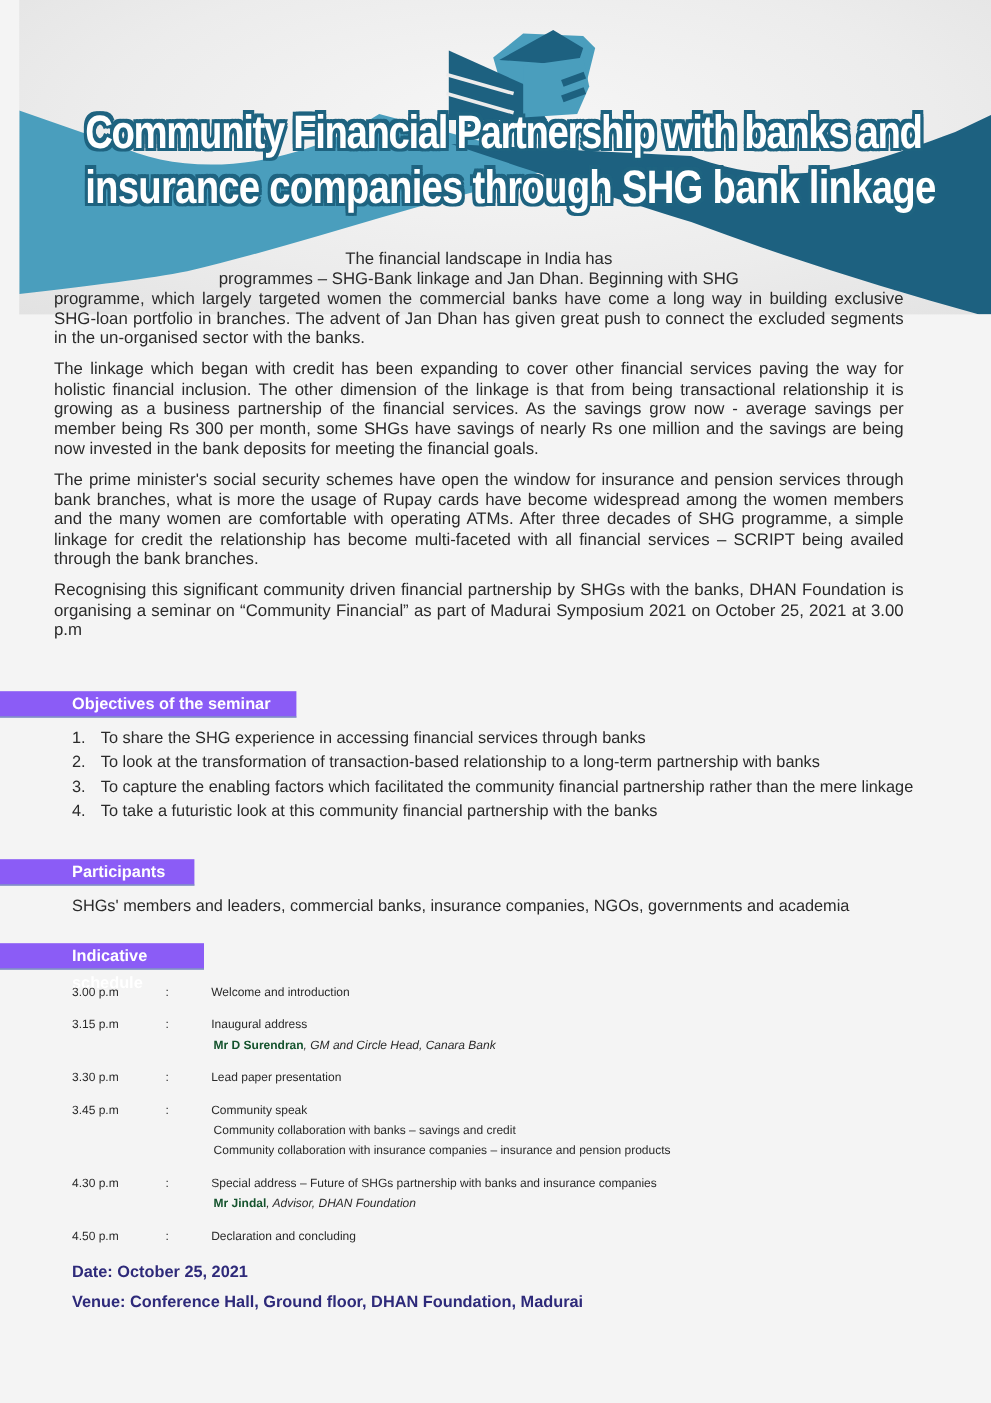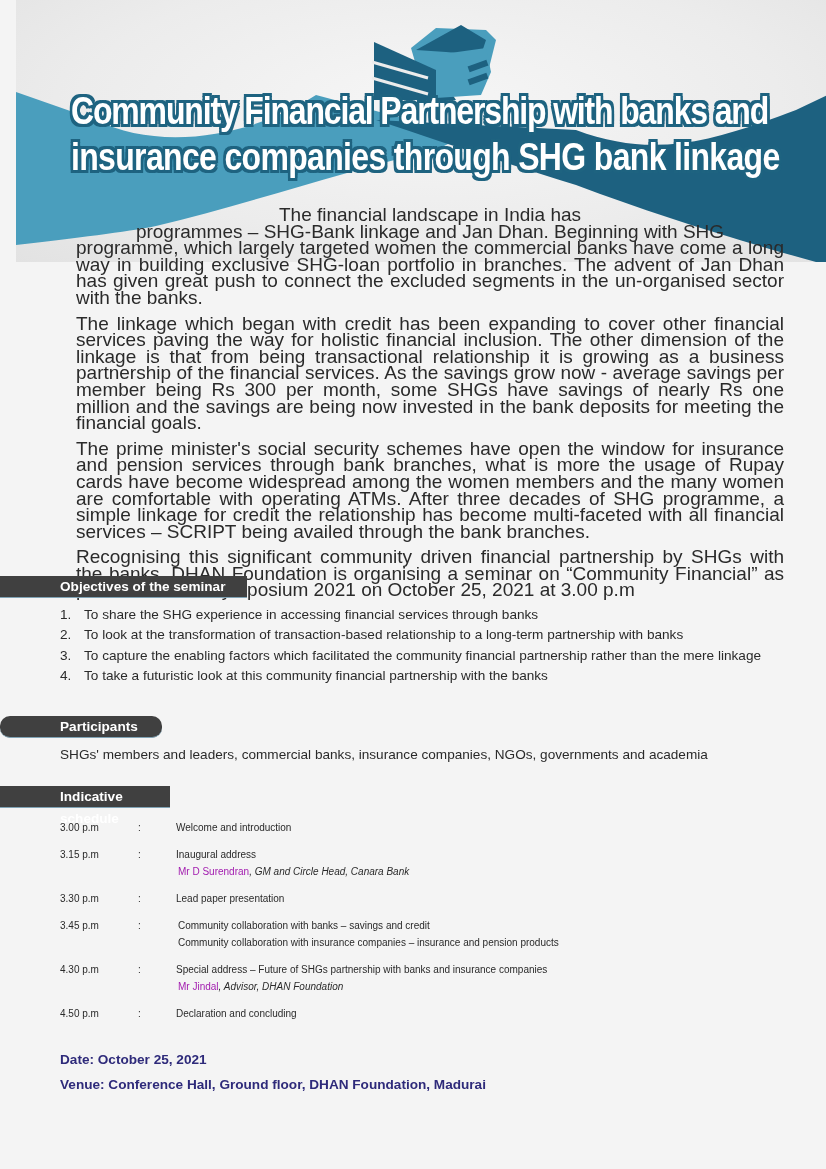--- a/index.html
+++ b/index.html
@@ -28,42 +28,42 @@
       letter-spacing:-1.4px;
       transform:scaleX(0.82);
       transform-origin:left center;
       white-space:nowrap;
       text-shadow:
         -3px -3px 0 #1e6380, 3px -3px 0 #1e6380, -3px 3px 0 #1e6380, 3px 3px 0 #1e6380,
         0 -3px 0 #1e6380, 0 3px 0 #1e6380, -3px 0 0 #1e6380, 3px 0 0 #1e6380;
     }
     .title-line.l2 { letter-spacing:-0.8px; }
     .content {
-      position:absolute; left:76px; top:207px; width:708px;
-      font-size:19px; line-height:16.6px;
+      position:absolute; left:45px; top:207px; width:708px;
+      font-size:14px; line-height:16.6px;
     }
     .intro-c { text-align:center; }
     .p { text-align:justify; margin:0 0 9px 0; }
     .section-bar {
       position:absolute; left:0; height:22px;
-      background:#404040; color:#fff; font-weight:bold; font-size:13.6px;
+      background:#8b5cf6; color:#fff; font-weight:bold; font-size:13.6px;
       line-height:22px; padding-left:60px; box-sizing:border-box;
       border-bottom:1px solid #7fa3b5;
     }
     .list { position:absolute; left:60px; width:708px; font-size:13.6px; line-height:16.4px; }
     .list .li { display:flex; margin-bottom:4px; }
     .list .num { width:24px; flex:none; }
     .list .txt { flex:1; text-align:justify; }
     .sched { position:absolute; left:60px; width:720px; font-size:10px; line-height:17px; }
     .row { display:flex; margin-bottom:10px; }
     .row .time { width:78px; flex:none; }
     .row .colon { width:38px; flex:none; }
     .row .desc { flex:1; }
     .row .sub { padding-left:2px; }
-    .speaker { color:#a21caf; font-weight:normal; }
+    .speaker { color:#14532d; font-weight:bold; }
     .role { font-style:italic; }
     .footer-line { position:absolute; left:60px; font-weight:bold; color:#2e2a7a; font-size:13.6px; }
   </style>
 </head>
 <body>
 
 <div class="header">
   <svg class="bg" width="826" height="262" viewBox="0 0 826 262">
 
     <path d="M0 92 L0 245 C 60 238 110 232 140 226 C 230 205 330 170 420 150 L 450 135 L 300 95 C 230 140 140 150 80 120 Z" fill="#4a9ebd"></path>
@@ -112,21 +112,21 @@
   <div class="li">
     <span class="num">3.</span>
     <span class="txt">To capture the enabling factors which facilitated the community financial partnership rather than the mere linkage</span>
   </div>
   <div class="li">
     <span class="num">4.</span>
     <span class="txt">To take a futuristic look at this community financial partnership with the banks</span>
   </div>
 </div>
 
-<div class="section-bar" style="top:716px; width:162px;border-radius:10px;">Participants</div>
+<div class="section-bar" style="top:716px; width:162px;">Participants</div>
 
 <div class="list" style="top:747px; text-align:justify;">SHGs' members and leaders, commercial banks, insurance companies, NGOs, governments and academia</div>
 
 <div class="section-bar" style="top:786px; width:170px;">Indicative schedule</div>
 
 <div class="sched" style="top:819px;">
   <div class="row">
     <span class="time">3.00 p.m</span>
     <span class="colon">:</span>
     <span class="desc">Welcome and introduction</span>
@@ -141,20 +141,21 @@
   </div>
   <div class="row">
     <span class="time">3.30 p.m</span>
     <span class="colon">:</span>
     <span class="desc">Lead paper presentation</span>
   </div>
   <div class="row">
     <span class="time">3.45 p.m</span>
     <span class="colon">:</span>
     <span class="desc">
+      <div>Community speak</div>
       <div class="sub">Community collaboration with banks – savings and credit</div>
       <div class="sub">Community collaboration with insurance companies – insurance and pension products</div>
     </span>
   </div>
   <div class="row">
     <span class="time">4.30 p.m</span>
     <span class="colon">:</span>
     <span class="desc">
       <div>Special address – Future of SHGs partnership with banks and insurance companies</div>
       <div class="sub"><span class="speaker">Mr Jindal</span><span class="role">, Advisor, DHAN Foundation</span></div>

